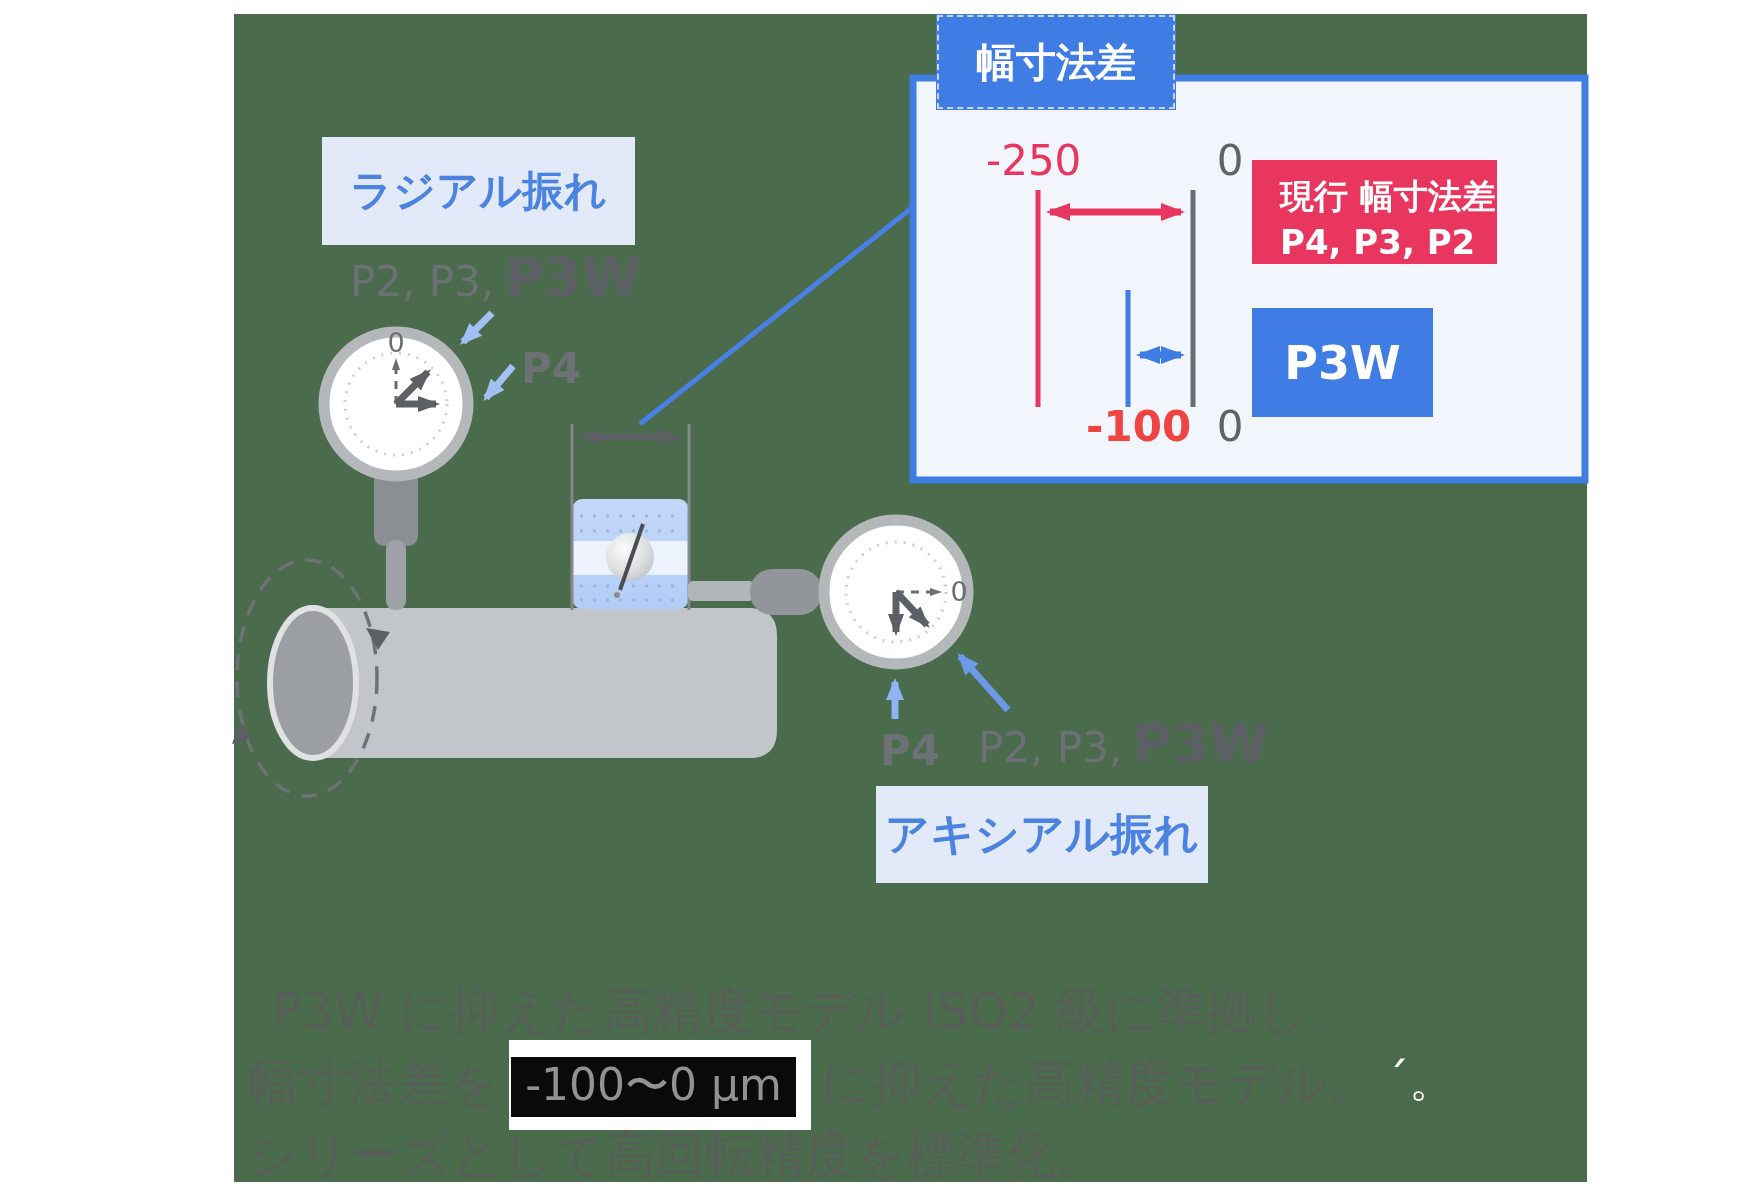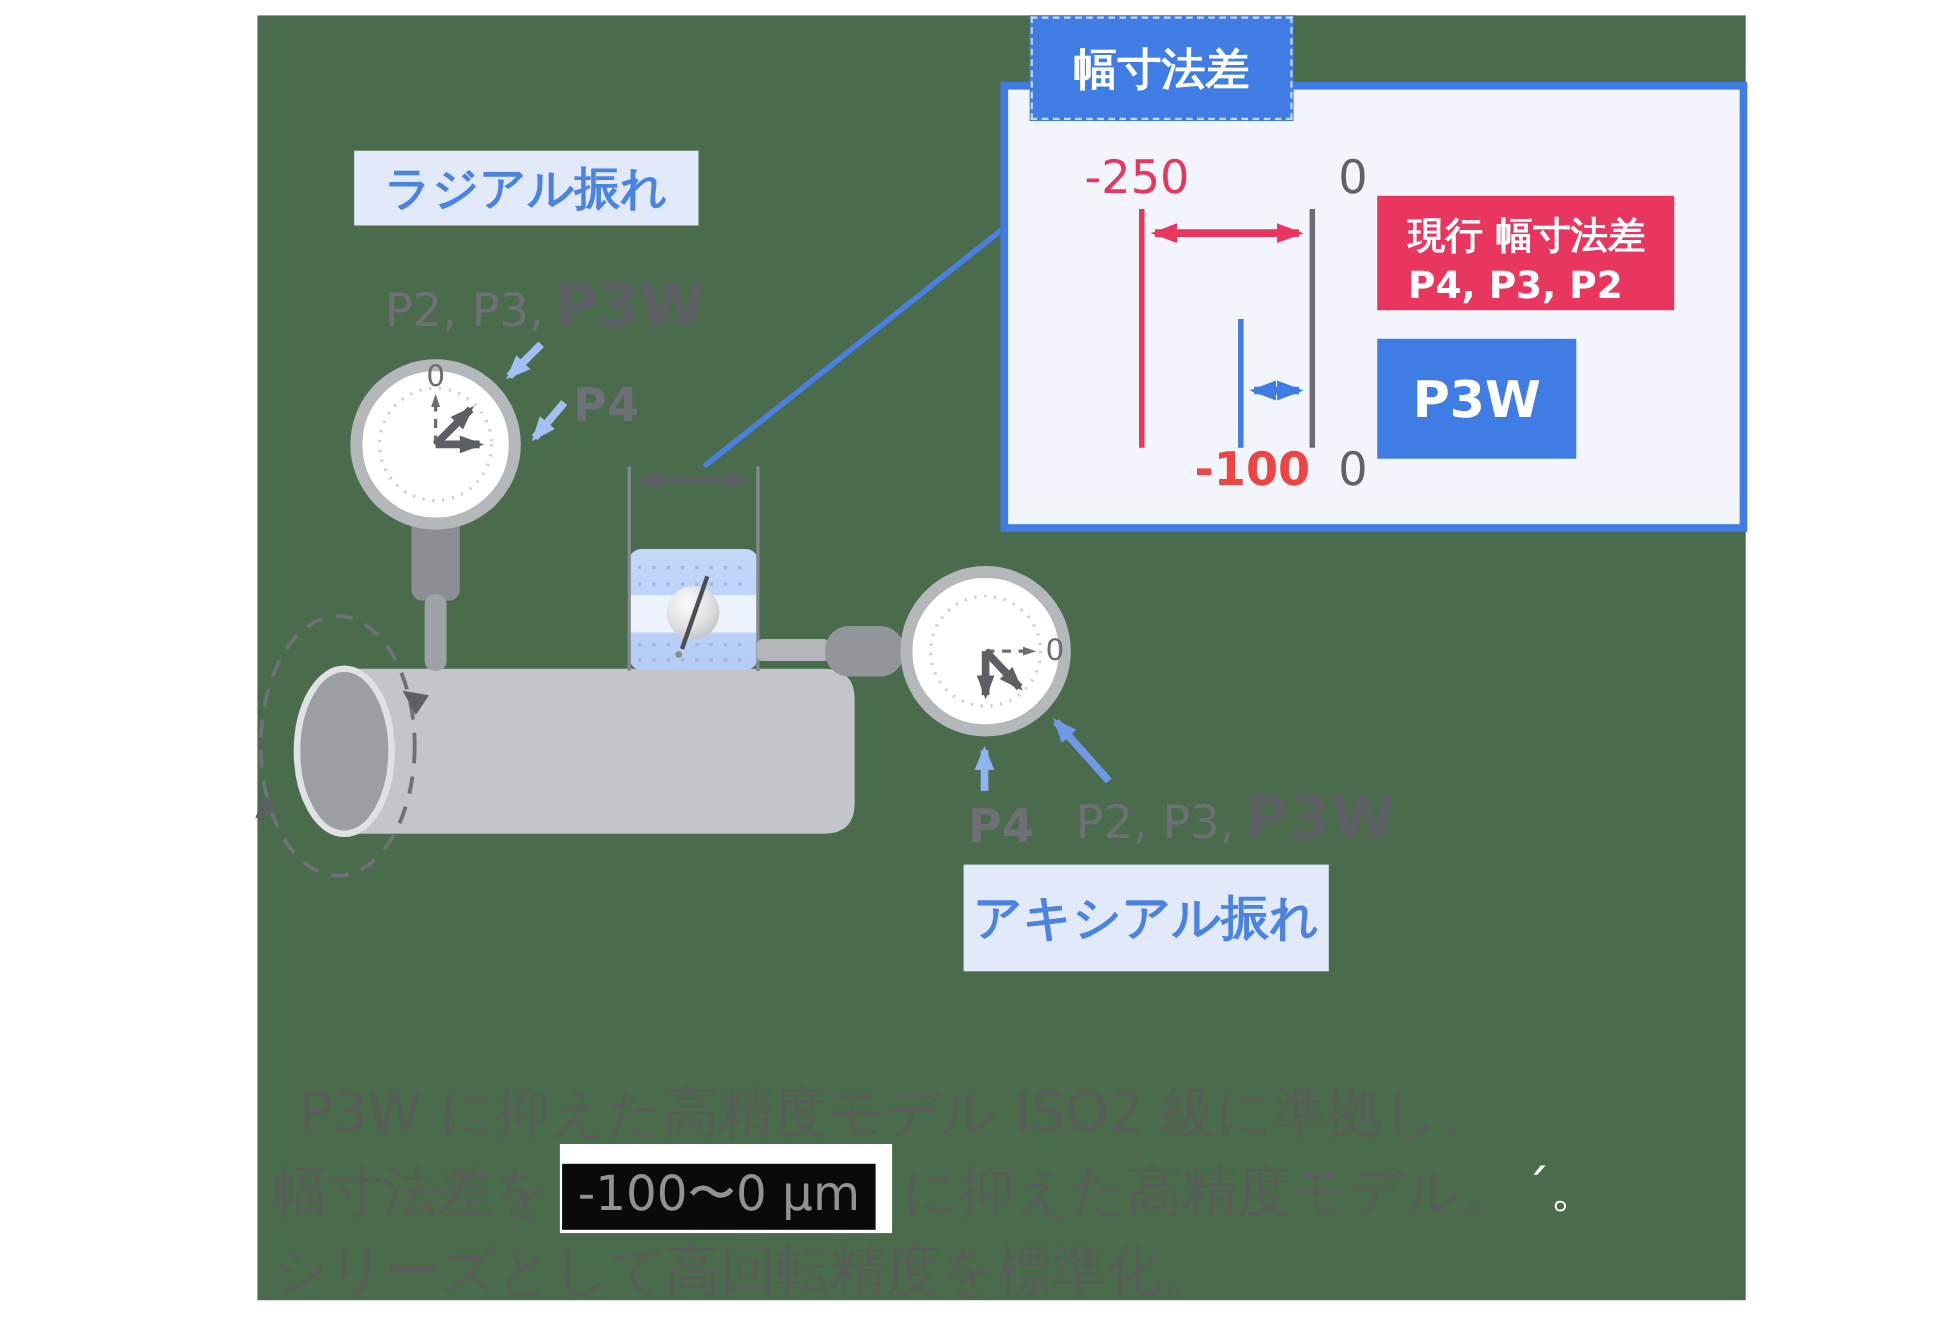--- a/index.html
+++ b/index.html
@@ -8,21 +8,21 @@
     font-family:"DejaVu Sans","Liberation Sans",sans-serif;
     overflow:hidden;
   }
   .abs{position:absolute;}
   #canvas{left:234px;top:14px;width:1353px;height:1168px;background:#4a6b4c;}
   #art{left:0;top:0;width:1760px;height:1200px;pointer-events:none;}
 
   
   .chip{display:flex;align-items:center;justify-content:center;
         background:#e2eafa;color:#4b83e0;font-weight:bold;}
-  #radial-label{left:322px;top:137px;width:313px;height:68px;font-size:42px;}
+  #radial-label{left:322px;top:137px;width:313px;height:108px;font-size:42px;}
   #axial-label{left:876px;top:786px;width:332px;height:97px;font-size:44px;}
 
   
   .classes{display:flex;align-items:baseline;color:#6d7175;font-size:42px;}
   .classes .bold{font-weight:bold;font-size:54px;color:#5c6064;margin-left:10px;}
   #radial-classes{left:350px;top:246px;}
   #axial-classes{left:978px;top:712px;}
   .p4{color:#6d7175;font-size:42px;font-weight:bold;}
   #radial-p4{left:521px;top:344px;}
   #axial-p4{left:880px;top:726px;}
@@ -33,34 +33,34 @@
   #right-dial-zero{left:944px;top:576px;}
   #panel-title{left:936px;top:14px;width:240px;height:96px;background:#3f7de4;
          color:#ffffff;font-size:40px;font-weight:bold;display:flex;
          align-items:center;justify-content:center;
          outline:2px dashed rgba(255,255,255,.7);outline-offset:-3px;}
   .scale-num{font-size:42px;line-height:1;margin-left:40px;}
   #num-250{left:946px;top:140px;color:#e8365f;}
   #num-zero-top{left:1168px;top:140px;width:44px;text-align:center;color:#5f6366;}
   #num-100{left:1046px;top:406px;color:#ef4444;font-weight:bold;}
   #num-zero-bot{left:1168px;top:406px;width:44px;text-align:center;color:#5f6366;}
-  #current-box{left:1252px;top:160px;width:270px;height:104px;background:#e8365f;
+  #current-box{left:1252px;top:160px;width:245px;height:104px;background:#e8365f;
          color:#fff;font-weight:bold;font-size:34px;line-height:1.35;
-         padding:14px 0 0 28px;box-sizing:border-box;margin-top:18px;}
+         padding:14px 0 0 28px;box-sizing:border-box;}
   #p3w-box{left:1252px;top:308px;width:181px;height:109px;background:#3f7de4;
          color:#fff;font-weight:bold;font-size:46px;display:flex;
          align-items:center;justify-content:center;}
 
   
   .desc{color:#575d57;font-size:50px;line-height:1.08;white-space:nowrap;}
   #desc1{left:272px;top:984px;}
   #desc2{left:248px;top:1056px;display:flex;align-items:flex-start;}
   #desc3{left:248px;top:1128px;}
   #hl-wrap{position:relative;top:-16px;margin:0 10px;background:#ffffff;
-         padding:16px 15px 3px 2px;display:inline-block;}
+         padding:16px 15px 13px 2px;display:inline-block;}
   #hl-box{background:#0a0a0a;color:#909294;font-size:44px;
          padding:4px 14px 8px 14px;display:inline-block;}
   #desc2-artifact{color:#ffffff;margin-left:8px;font-size:46px;}
 </style>
 </head>
 <body>
 
 <div class="abs" id="canvas"></div>
 
 <svg class="abs" id="art" width="1760" height="1200" viewBox="0 0 1760 1200">

